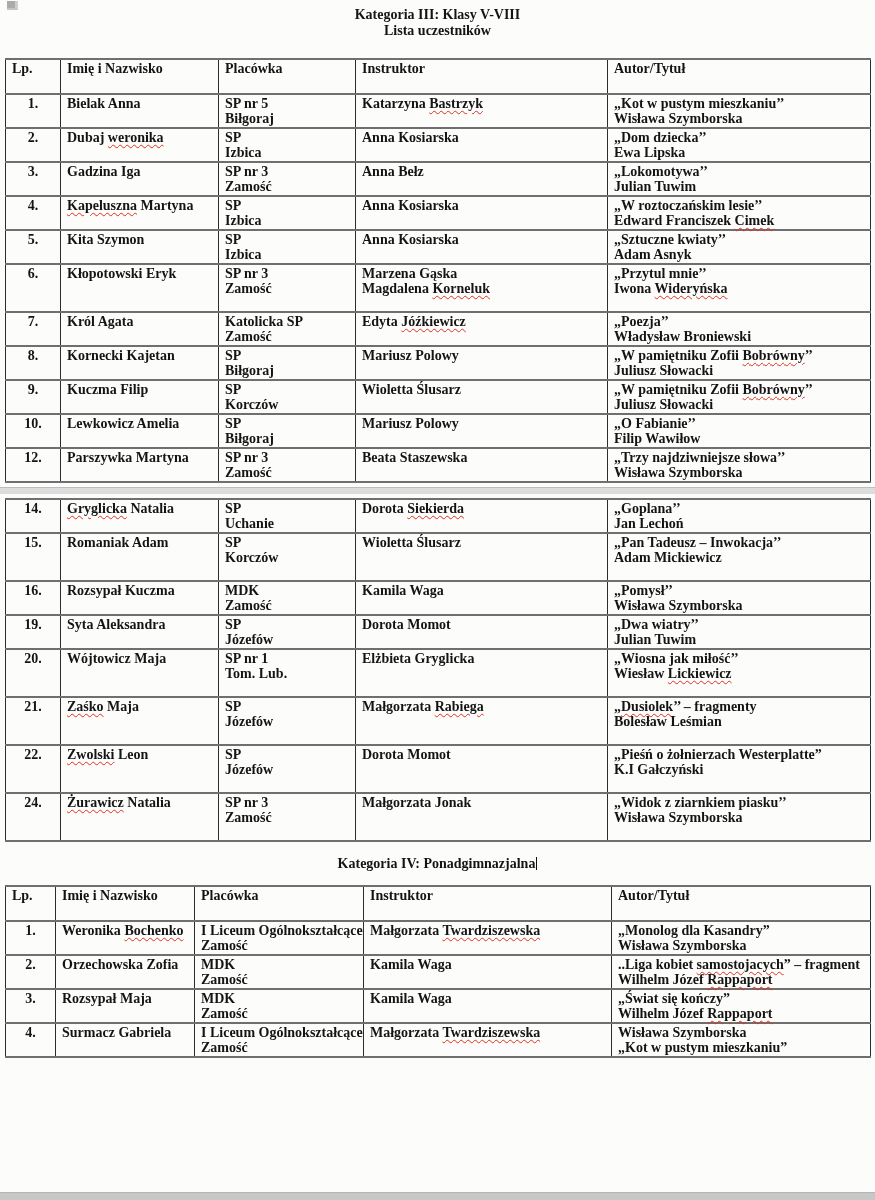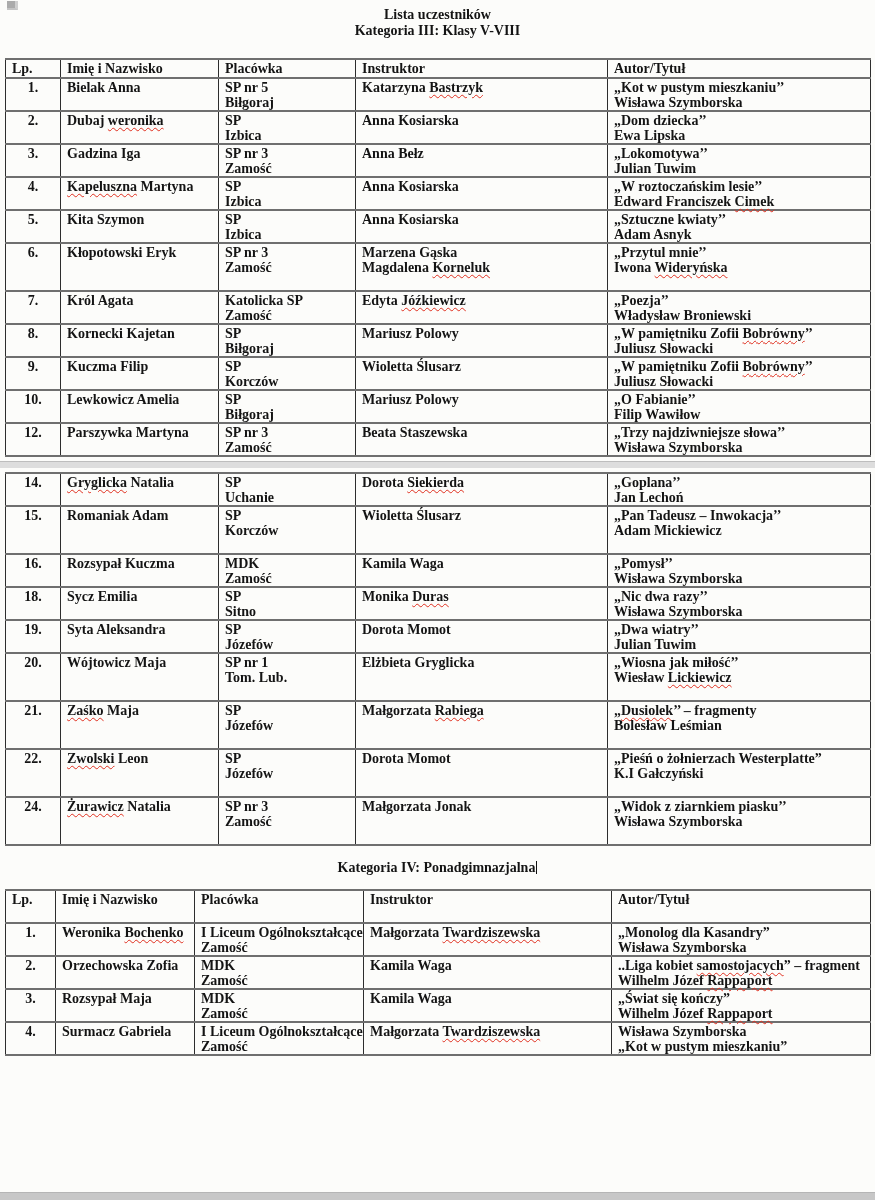--- a/index.html
+++ b/index.html
@@ -29,21 +29,21 @@
   .doc-table td, .doc-table th {
     border-left: 1px solid #2d2d2d;
     border-right: 1px solid #2d2d2d;
     border-top: 2px solid #6f6f6f;
     border-bottom: 2px solid #6f6f6f;
     vertical-align: top;
     padding: 1px 5px 0 6px;
     text-align: left;
     font-size: 14px;
   }
-  .doc-table .lp { text-align: center; padding: 1px 2px 0; }
+  .doc-table .lp { text-align: center; padding: 1px 2px 16px; }
   .doc-table th.lp { text-align: left; padding-left: 6px; }
   .ln { min-height: 15px; line-height: 15px; white-space: nowrap; }
   .center-cell { text-align: center; }
   .th-tall { height: 33px; }
   .sp {
     text-decoration-line: underline;
     text-decoration-style: wavy;
     text-decoration-color: #e03020;
     text-decoration-thickness: 1px;
     text-underline-offset: 2px;
@@ -75,22 +75,22 @@
     background: #c7c7c7;
     border-top: 1px solid #b5b5b5;
   }
 </style>
 </head>
 <body>
 
 <div class="table-handle"></div>
 
 <div class="titles">
+  <div>Kategoria III: Klasy V-VIII</div>
   <div>Lista uczestników</div>
-  <div>Kategoria III: Klasy V-VIII</div>
 </div>
 
 <table class="doc-table t1 m-t1a">
   <colgroup>
       <col>
       <col>
       <col>
       <col>
       <col>
     </colgroup>
@@ -382,39 +382,20 @@
         <td class="center-cell">
           <div class="ln">Kamila Waga</div>
         </td>
         <td>
           <div class="ln">„Pomysł’’</div>
           <div class="ln">Wisława Szymborska</div>
         </td>
       </tr>
       <tr>
         <td class="lp">
-          <div class="ln">18.</div>
-        </td>
-        <td>
-          <div class="ln">Sycz Emilia</div>
-        </td>
-        <td>
-          <div class="ln">SP</div>
-          <div class="ln">Sitno</div>
-        </td>
-        <td>
-          <div class="ln">Monika <span class="sp">Duras</span></div>
-        </td>
-        <td>
-          <div class="ln">„Nic dwa razy’’</div>
-          <div class="ln">Wisława Szymborska</div>
-        </td>
-      </tr>
-      <tr>
-        <td class="lp">
           <div class="ln">19.</div>
         </td>
         <td>
           <div class="ln">Syta Aleksandra</div>
         </td>
         <td>
           <div class="ln">SP</div>
           <div class="ln">Józefów</div>
         </td>
         <td>

